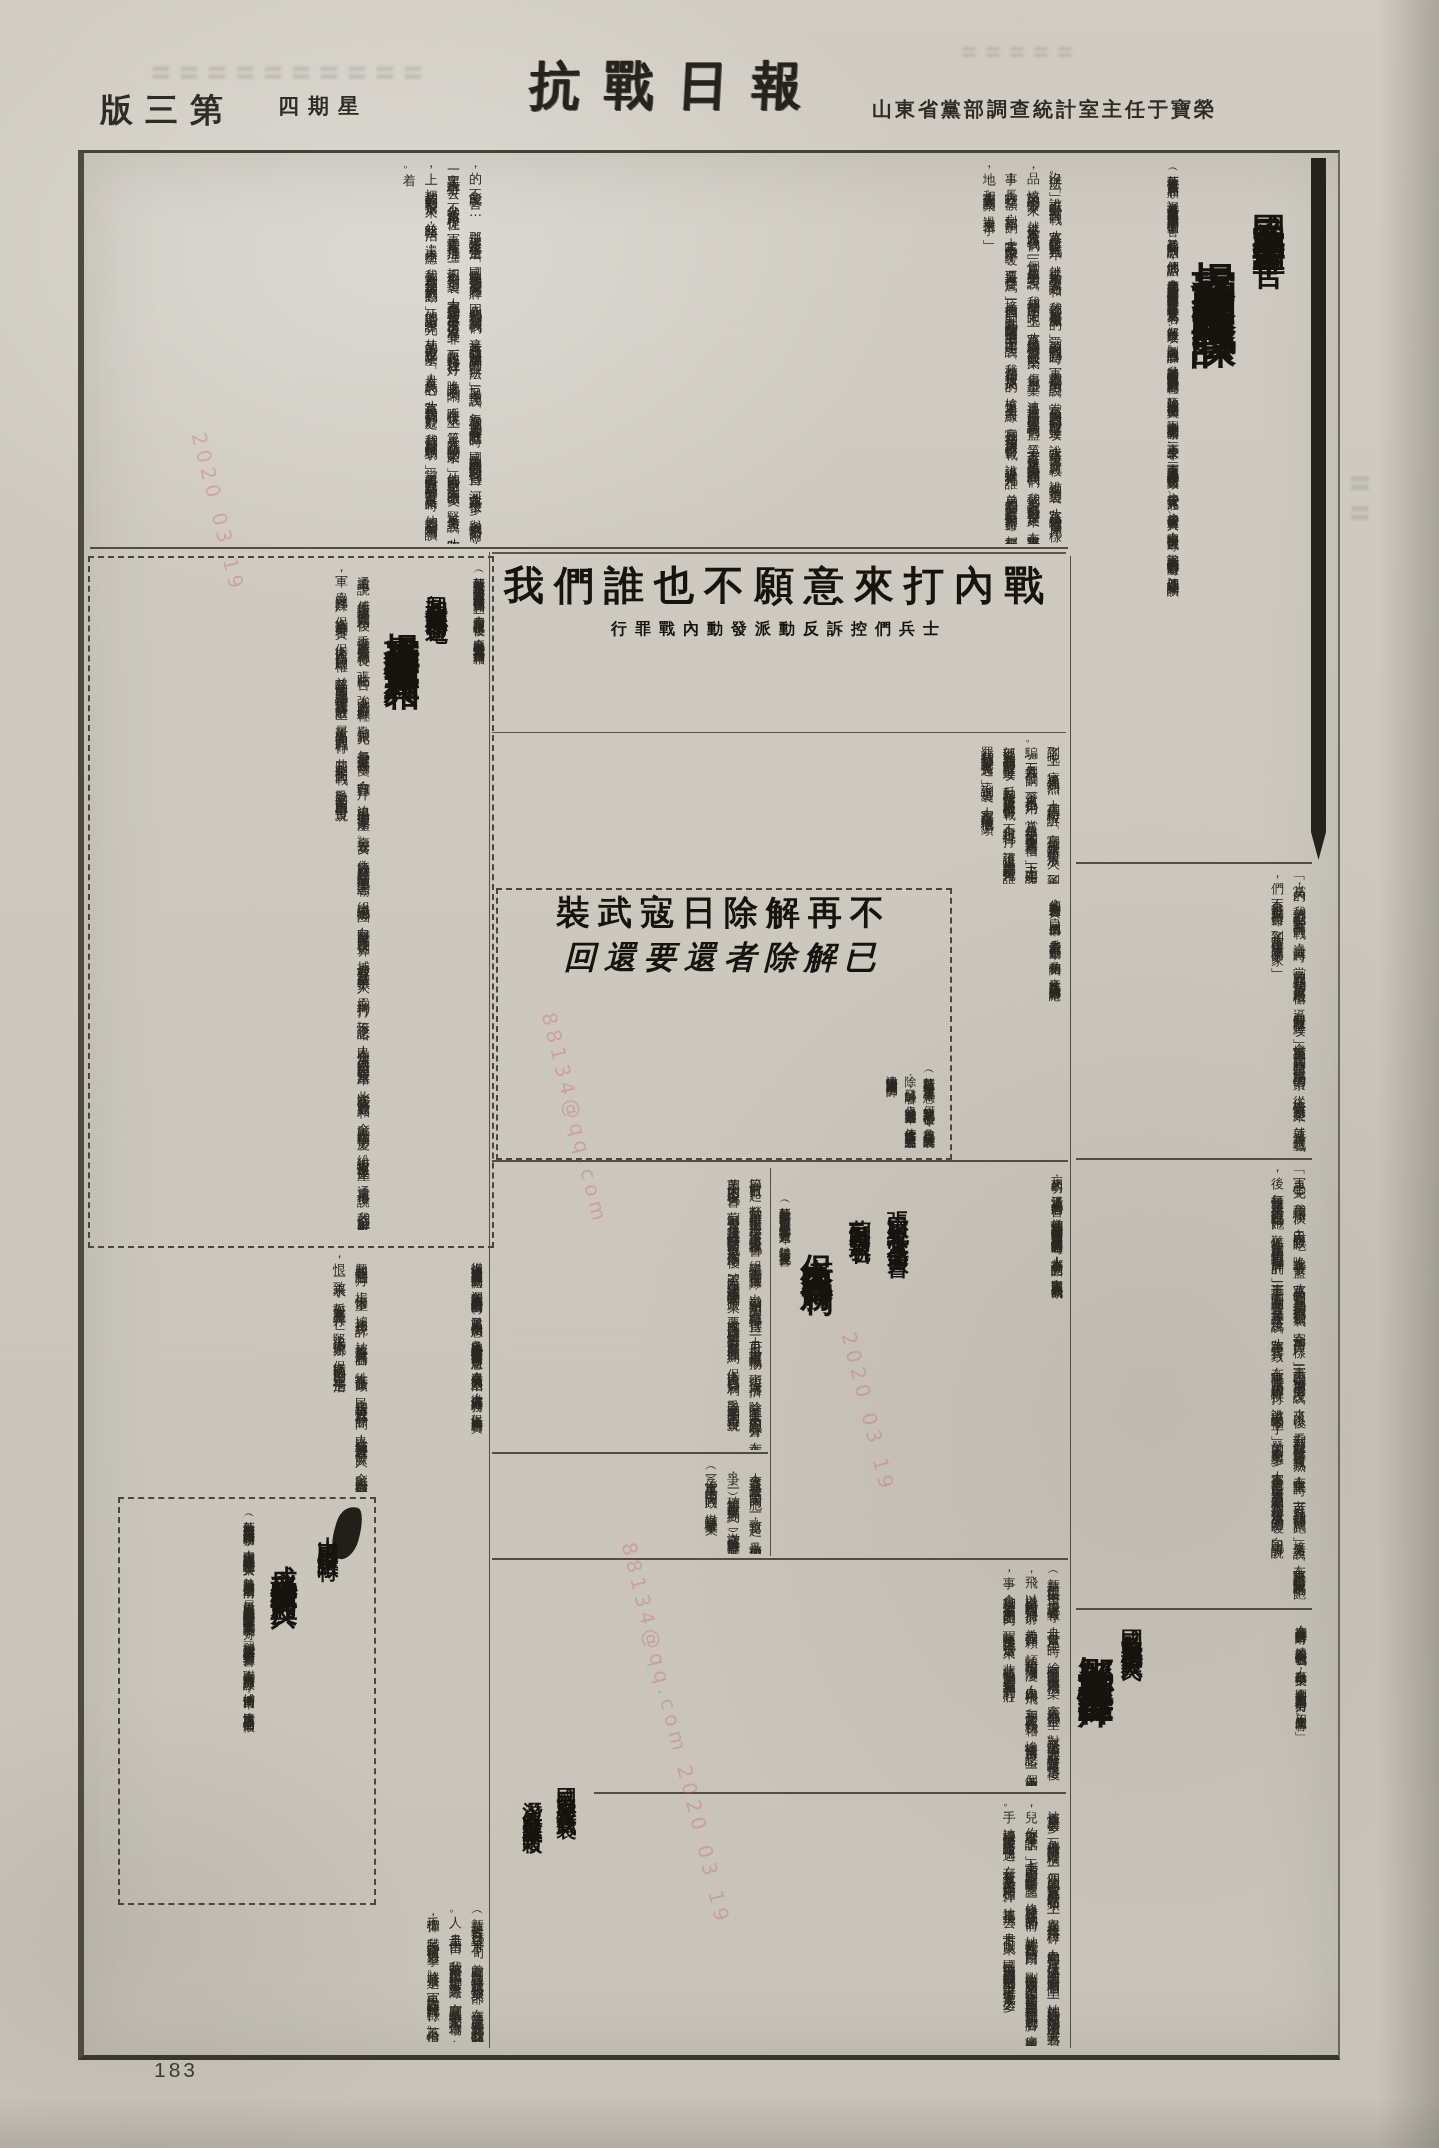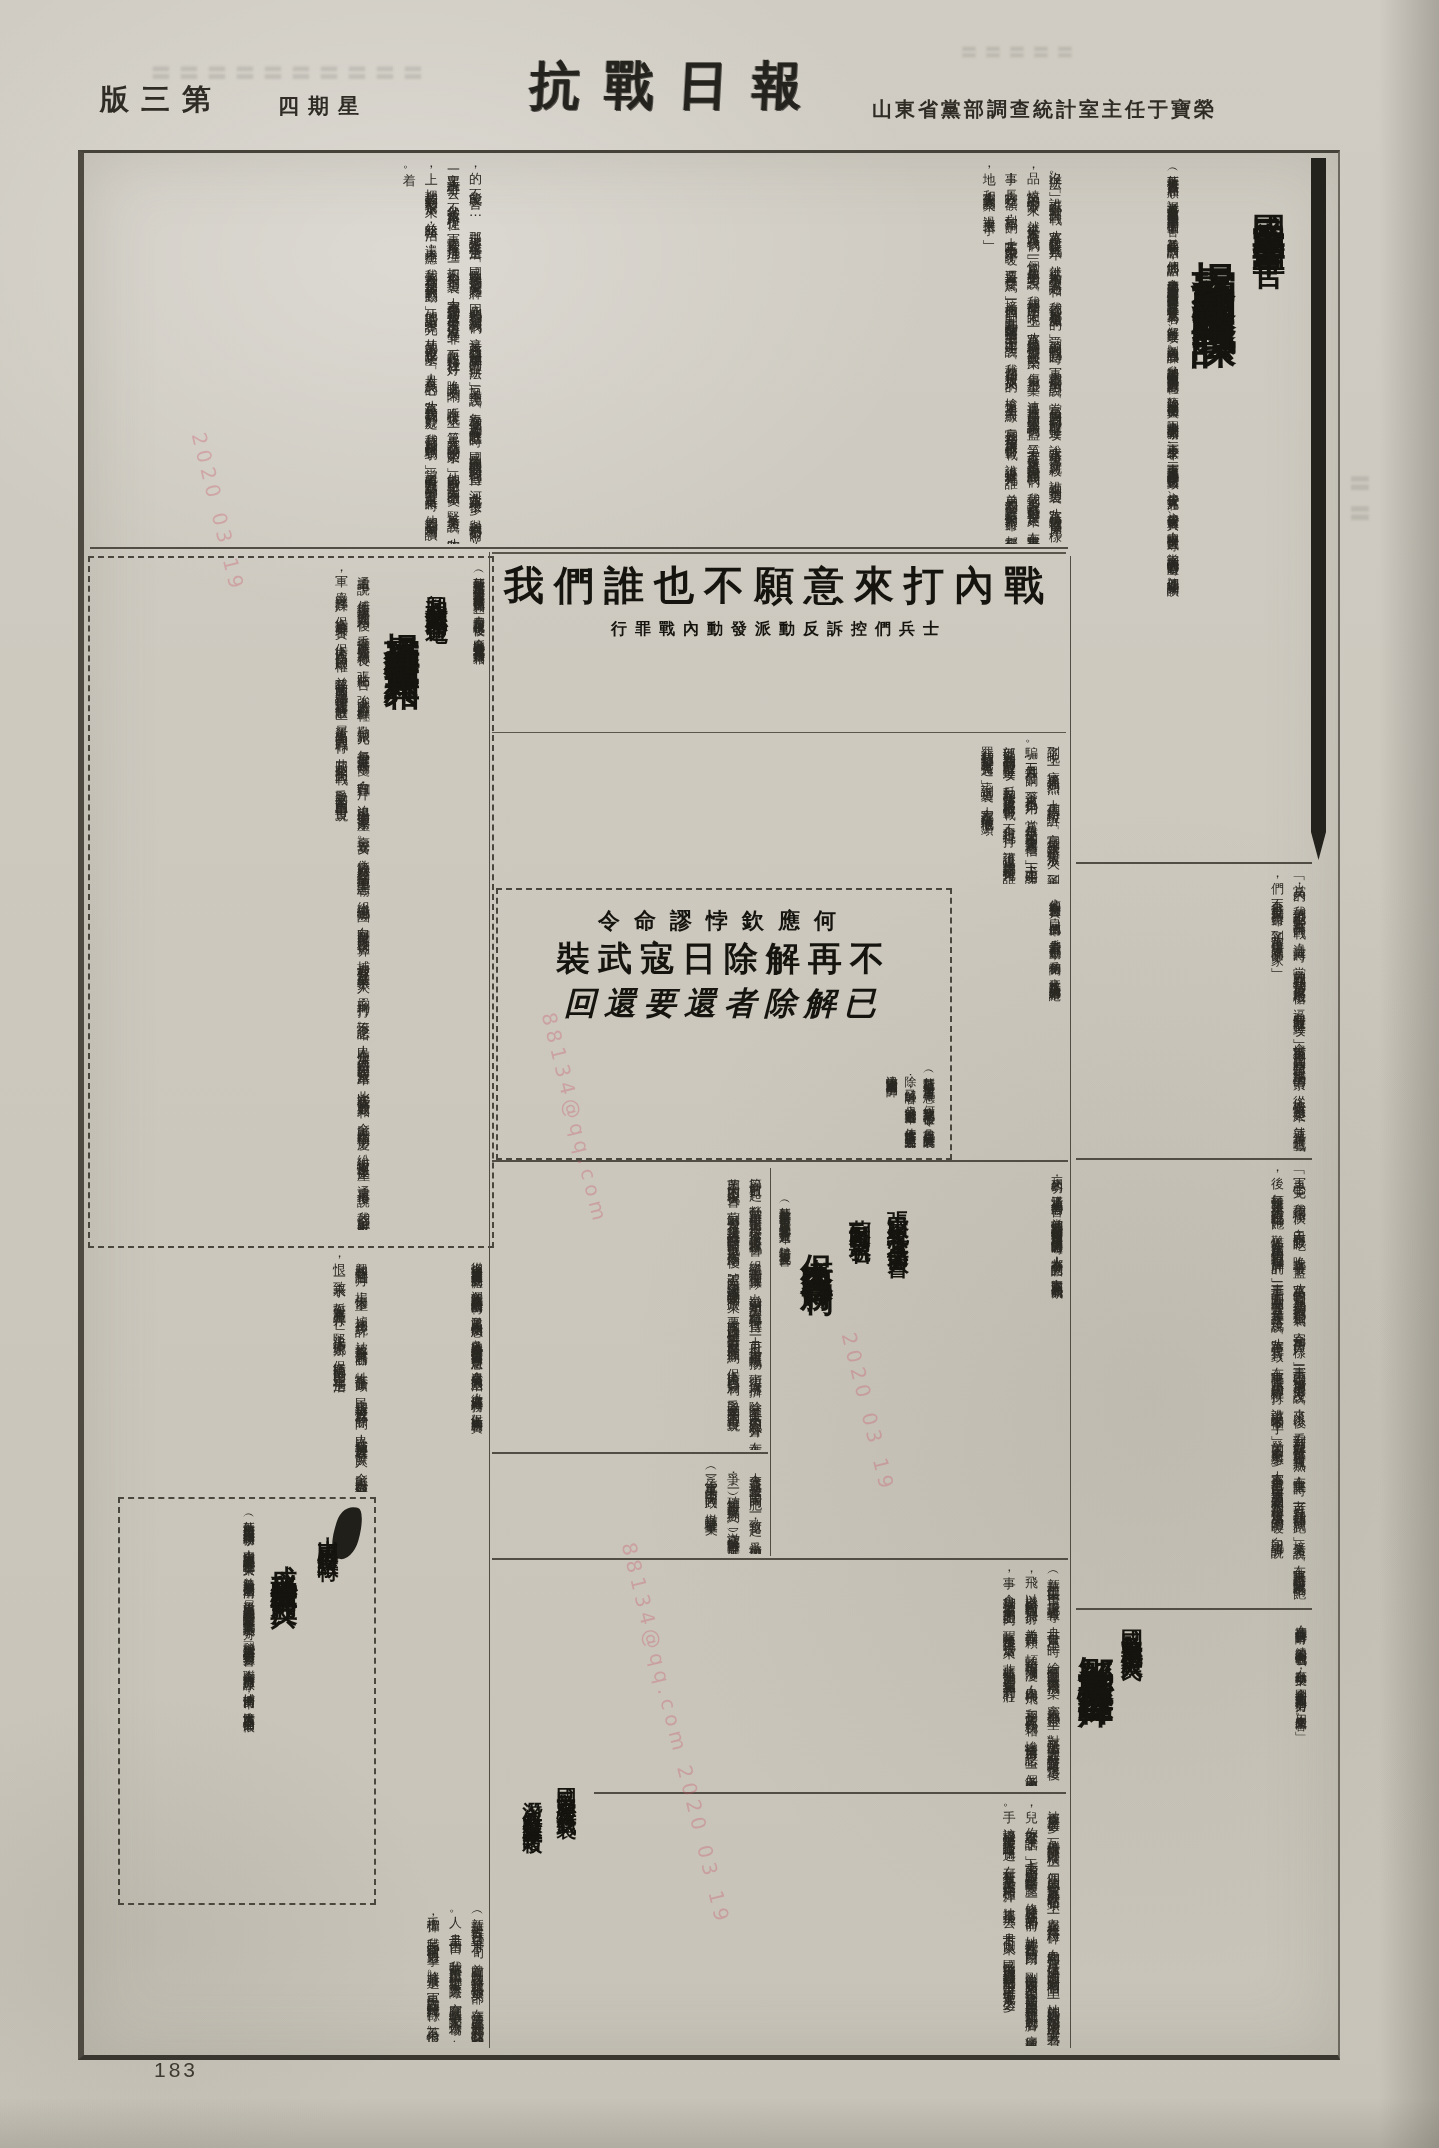--- a/index.html
+++ b/index.html
@@ -51,21 +51,21 @@
 
 <div class="page">
 
   <div class="scan-shadow-r"></div>
   <div class="scan-shadow-b"></div>
 
   <div class="ghost" style="left:150px;top:58px;font-size:22px;">〓〓〓〓〓〓〓〓〓〓</div>
   <div class="ghost" style="left:1344px;top:462px;font-size:24px;writing-mode:vertical-rl;">〓〓</div>
   <div class="ghost" style="left:960px;top:40px;font-size:18px;">〓〓〓〓〓</div>
 
-  <div class="banner-label" style="left:100px;top:80px;font-size:29px;letter-spacing:12px;">版三第</div>
+  <div class="banner-label" style="left:100px;top:88px;font-size:33px;letter-spacing:12px;">版三第</div>
   <div class="banner-label" style="left:278px;top:92px;font-size:21px;letter-spacing:9px;">四期星</div>
   <div class="masthead">抗戰日報</div>
   <div class="banner-label" style="left:872px;top:96px;font-size:20px;letter-spacing:3px;font-weight:bold;">山東省黨部調查統計室主任于寶榮</div>
 
   <div class="frame"></div>
   <div class="pagenum">183</div>
 
   <div class="blackbar"></div>
   <div class="vhead" style="left:1246px;top:188px;height:446px;font-size:33px;">國民黨三十軍四十軍軍官</div>
   <div class="vhead" style="left:1184px;top:226px;height:566px;font-size:45px;letter-spacing:6px;">揭露反動派製造內戰陰謀</div>
@@ -78,21 +78,20 @@
   <div class="vtext" style="left:1078px;top:1166px;width:232px;height:436px;">「軍心已完了，我們很痛快，白天有飽飯吃，晚上有被子蓋，八路軍的官長和兄弟們待我們都很和氣，完全和自己人一樣。」三十軍山砲營預備射手彭澤友說：「來了以後，看到老百姓對待八路軍實在親熱；在中央軍時，老百姓一見我們掉頭就跑。」接着又說：「在中央軍時每頓飯都吃不飽，來八路軍後，每頓飯雖是小米飯也都吃得飽，難怪人家八路軍個個都吃得胖胖的。」三十軍二七師八零團三營五連二等兵李虹茂說：「八路軍官兵一致，在中央軍時當小兵的經常挨打，誰敢說半個不字？」發言的人愈來愈多，大家爭着把自己過去所遭遇的和來到八路軍後所感受的溫暖，向記者訴說。</div>
   <div class="hline" style="left:1076px;top:1608px;width:236px;"></div>
 
   <div style="position:absolute;left:492px;top:552px;width:574px;height:178px;border-top:2px solid #5a564c;border-bottom:1px solid #5a564c;">
     <div class="hhead" style="margin-top:4px;font-size:40px;letter-spacing:10px;">我們誰也不願意來打內戰</div>
     <div class="hhead" style="margin-top:6px;font-size:16px;letter-spacing:8px;">行罪戰內動發派動反訴控們兵士</div>
   </div>
   <div class="vtext" style="left:494px;top:736px;width:570px;height:148px;">到了晚上，座談更加熱烈，士兵們紛紛控訴：「官長們說八路軍殺人放火，到了這裏才知道受了騙。五個月不發餉，發下來也不夠用，當兵八年從來未和家裏通過信。」下士王建明說：「團部硬逼着我們向解放區進攻，反動派在背後架起機槍督戰，不想打也得打，誰後退一步就開槍打死誰，這樣的罪行我們都親眼看見過。」說到這裏，大家都沉痛地低下了頭。</div>
 
   <div class="wavybox" style="left:496px;top:888px;width:452px;height:268px;">
-    <div class="hhead" style="margin-top:16px;font-size:22px;letter-spacing:14px;">令命謬悖欽應何</div>
     <div class="hhead" style="font-size:34px;letter-spacing:8px;">裝武寇日除解再不</div>
     <div class="hhead" style="margin-top:0;font-size:32px;letter-spacing:8px;font-style:italic;">回還要還者除解已</div>
     <div class="vtext small" style="left:10px;top:176px;width:430px;height:82px;">（新華社延安十一日電）北平確息：何應欽到北平後命令：凡日軍未解除武裝者，一律停止解除；已解除者，仍將武裝退還日軍，使作進攻解放區之第一線兵力，並收編平津偽治安軍爲國軍四個師。</div>
   </div>
   <div class="vtext small" style="left:952px;top:890px;width:112px;height:264px;">的傳令兵到金晉興，口同胞的傳單，兵士們看了都很感動，爭相傳閱，來往八路軍防地的人絡繹不絕。</div>
 
   <div class="wavybox" style="left:88px;top:556px;width:402px;height:688px;"></div>
   <div class="vtext small" style="left:450px;top:566px;width:38px;height:664px;">（新華社綏蒙十一日電）傅作義部隊自今年八月以來侵佔興和，十一月四日我軍收復後，全縣人民特發通電揭露其侵佔真相。</div>
   <div class="vhead" style="left:422px;top:576px;height:224px;font-size:23px;">興和全縣人民通電</div>
   <div class="vhead" style="left:378px;top:604px;height:520px;font-size:36px;">揭露傅作義侵佔興和真相</div>

